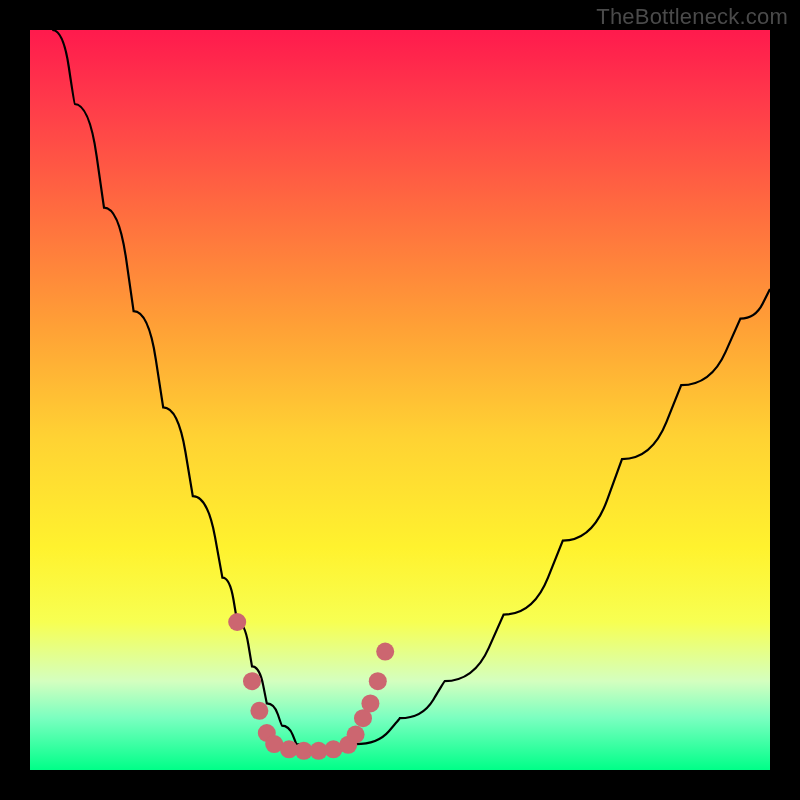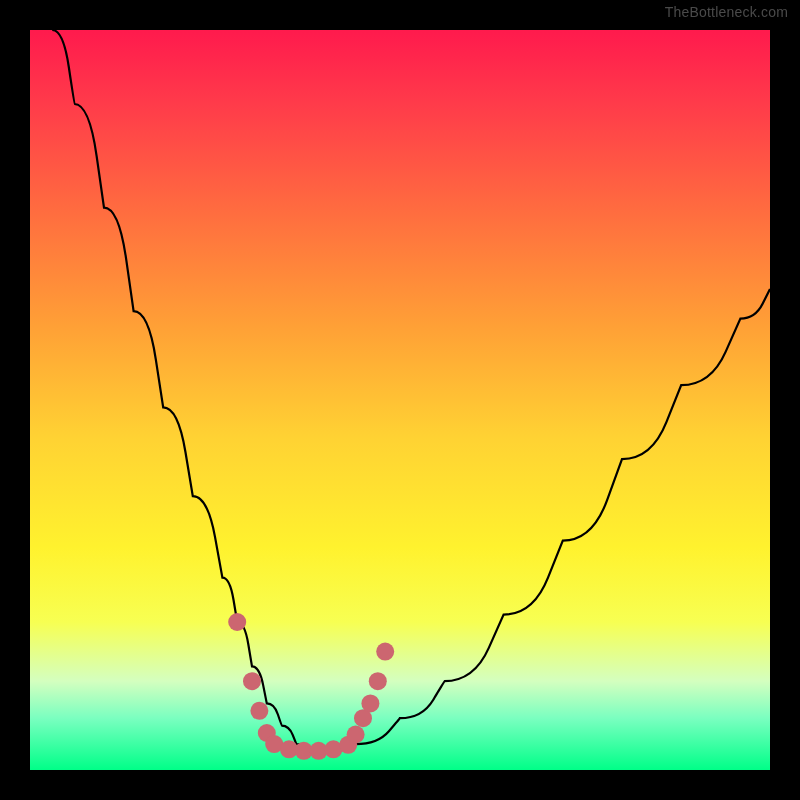--- a/index.html
+++ b/index.html
@@ -36,21 +36,21 @@
       #d4ffbf 88%,
       #7affc0 93%,
       #00ff88 100%
     );
   }
   .watermark {
     position: absolute;
     top: 4px;
     right: 12px;
     color: #4a4a4a;
-    font-size: 14px;
+    font-size: 22px;
     font-weight: 500;
     letter-spacing: 0.2px;
     user-select: none;
   }
   svg.curve {
     position: absolute;
     left: 0;
     top: 0;
     width: 740px;
     height: 740px;

